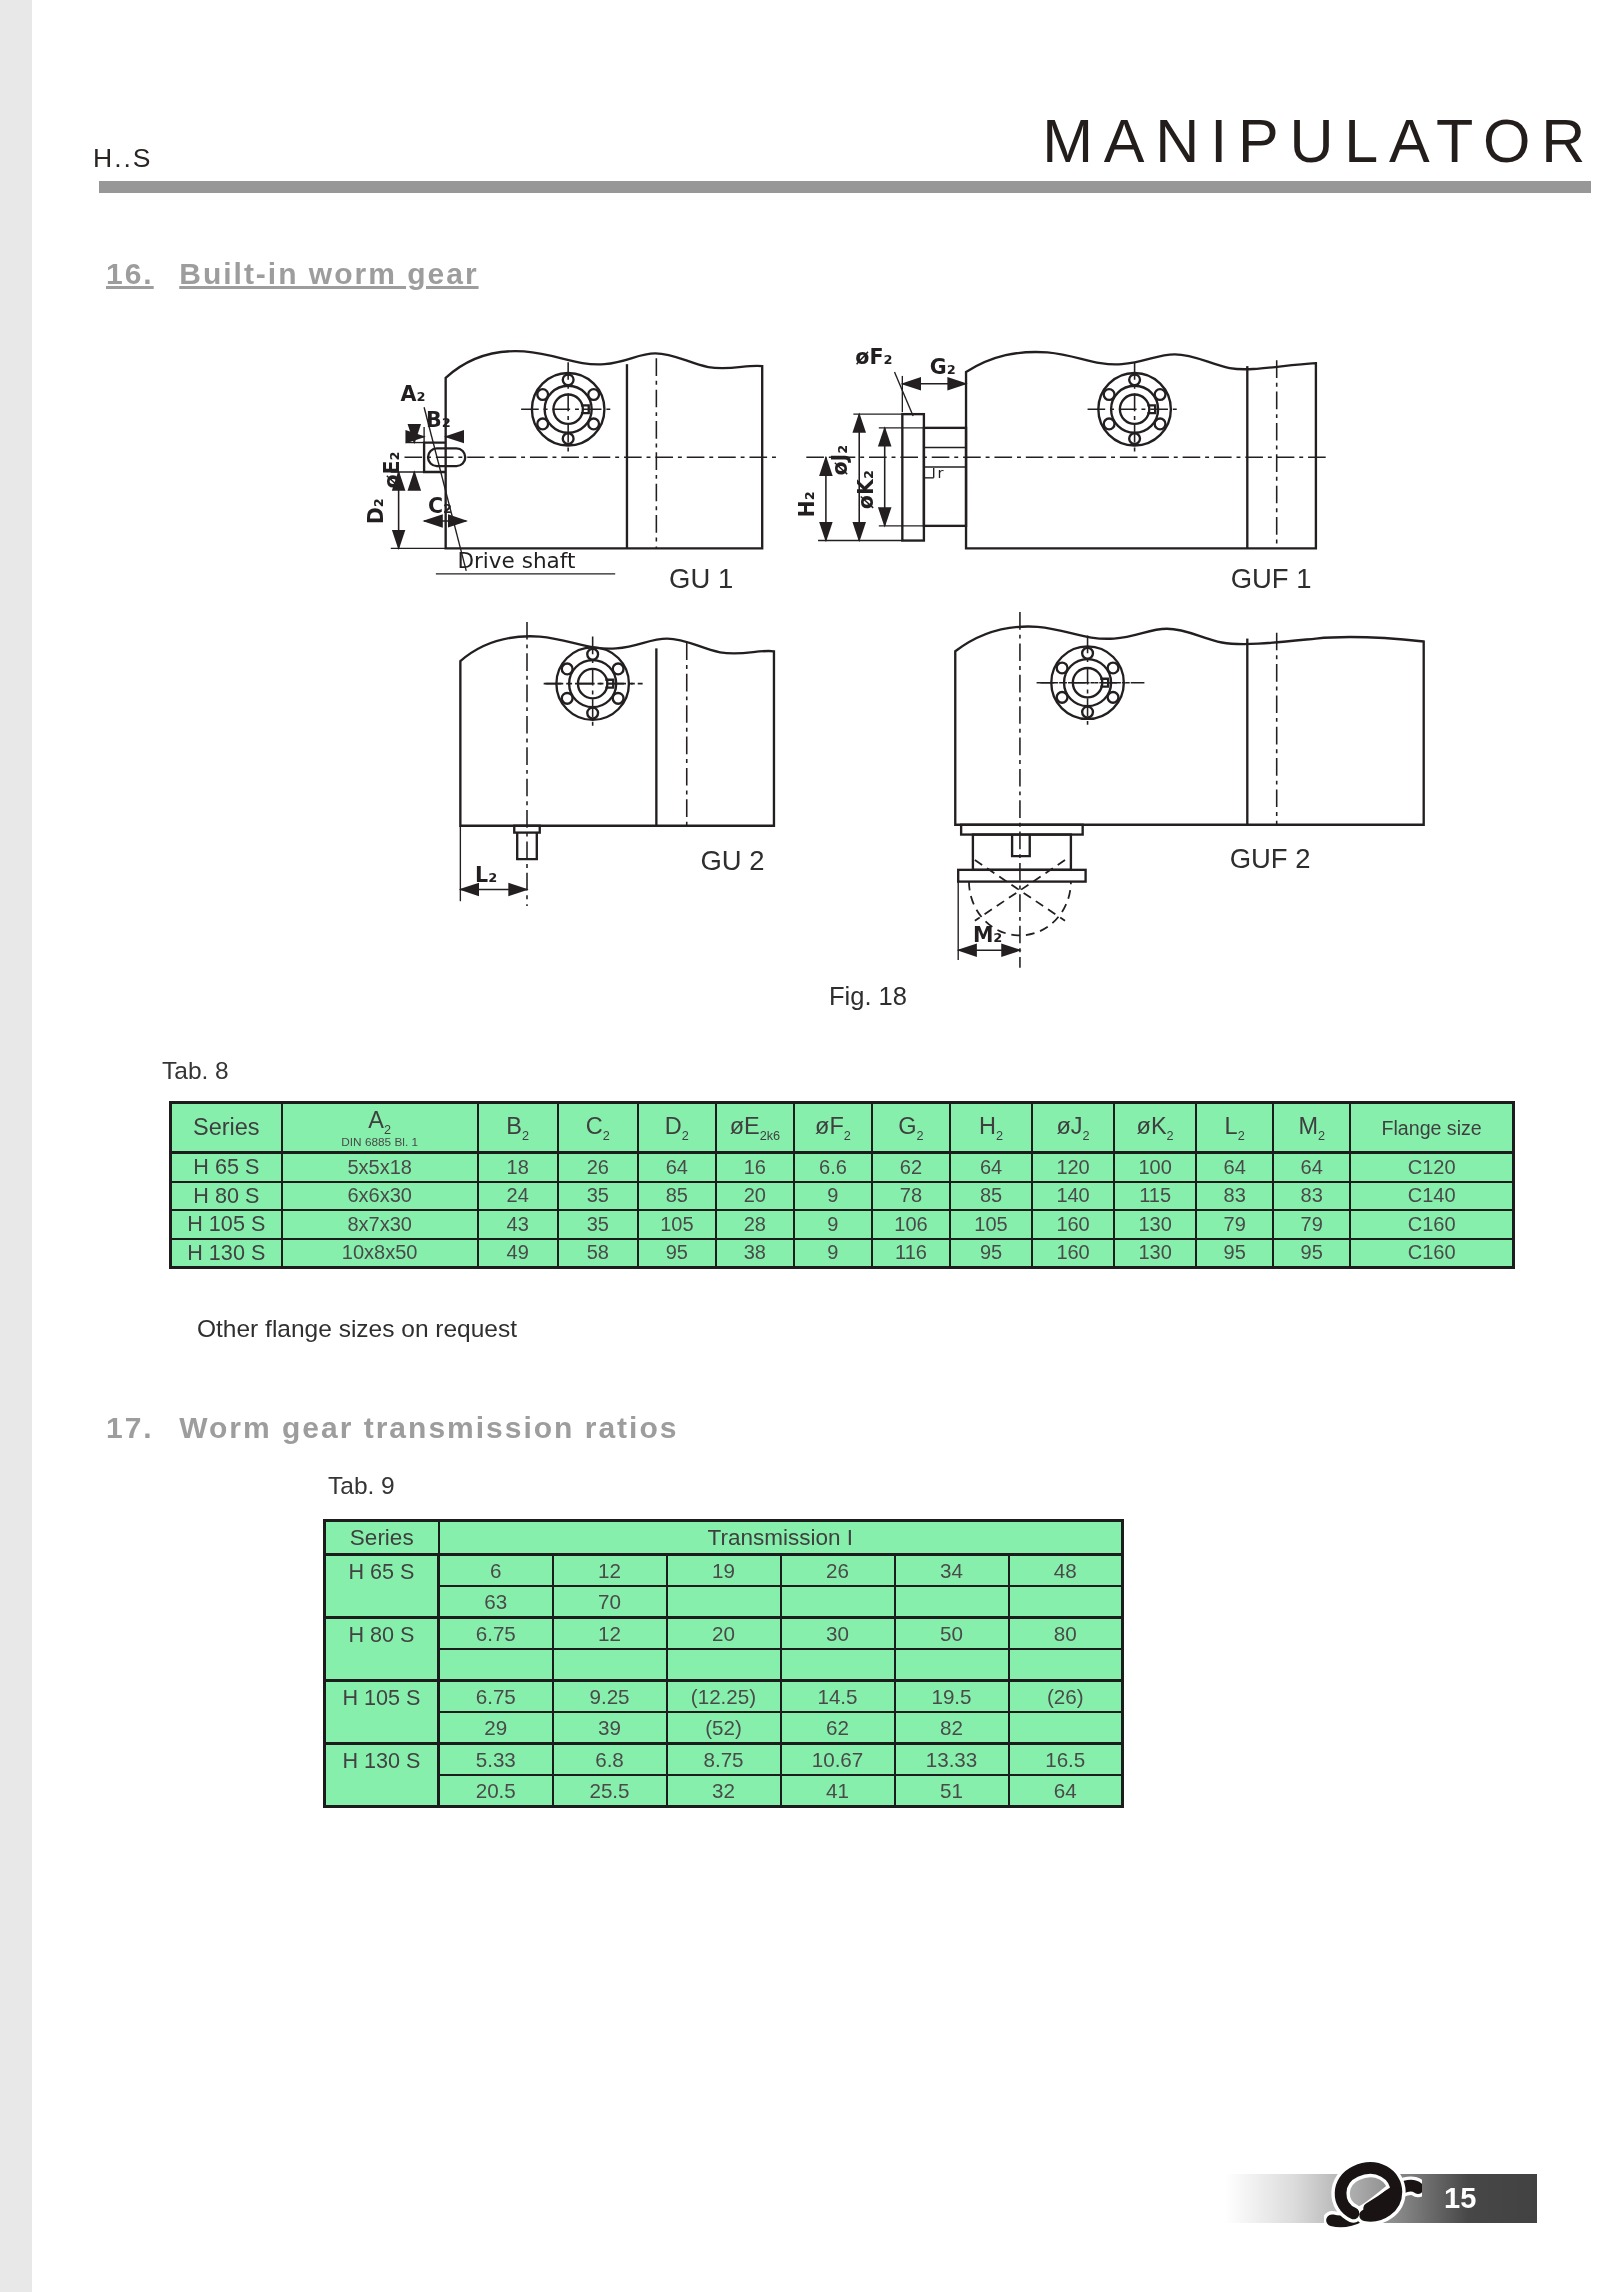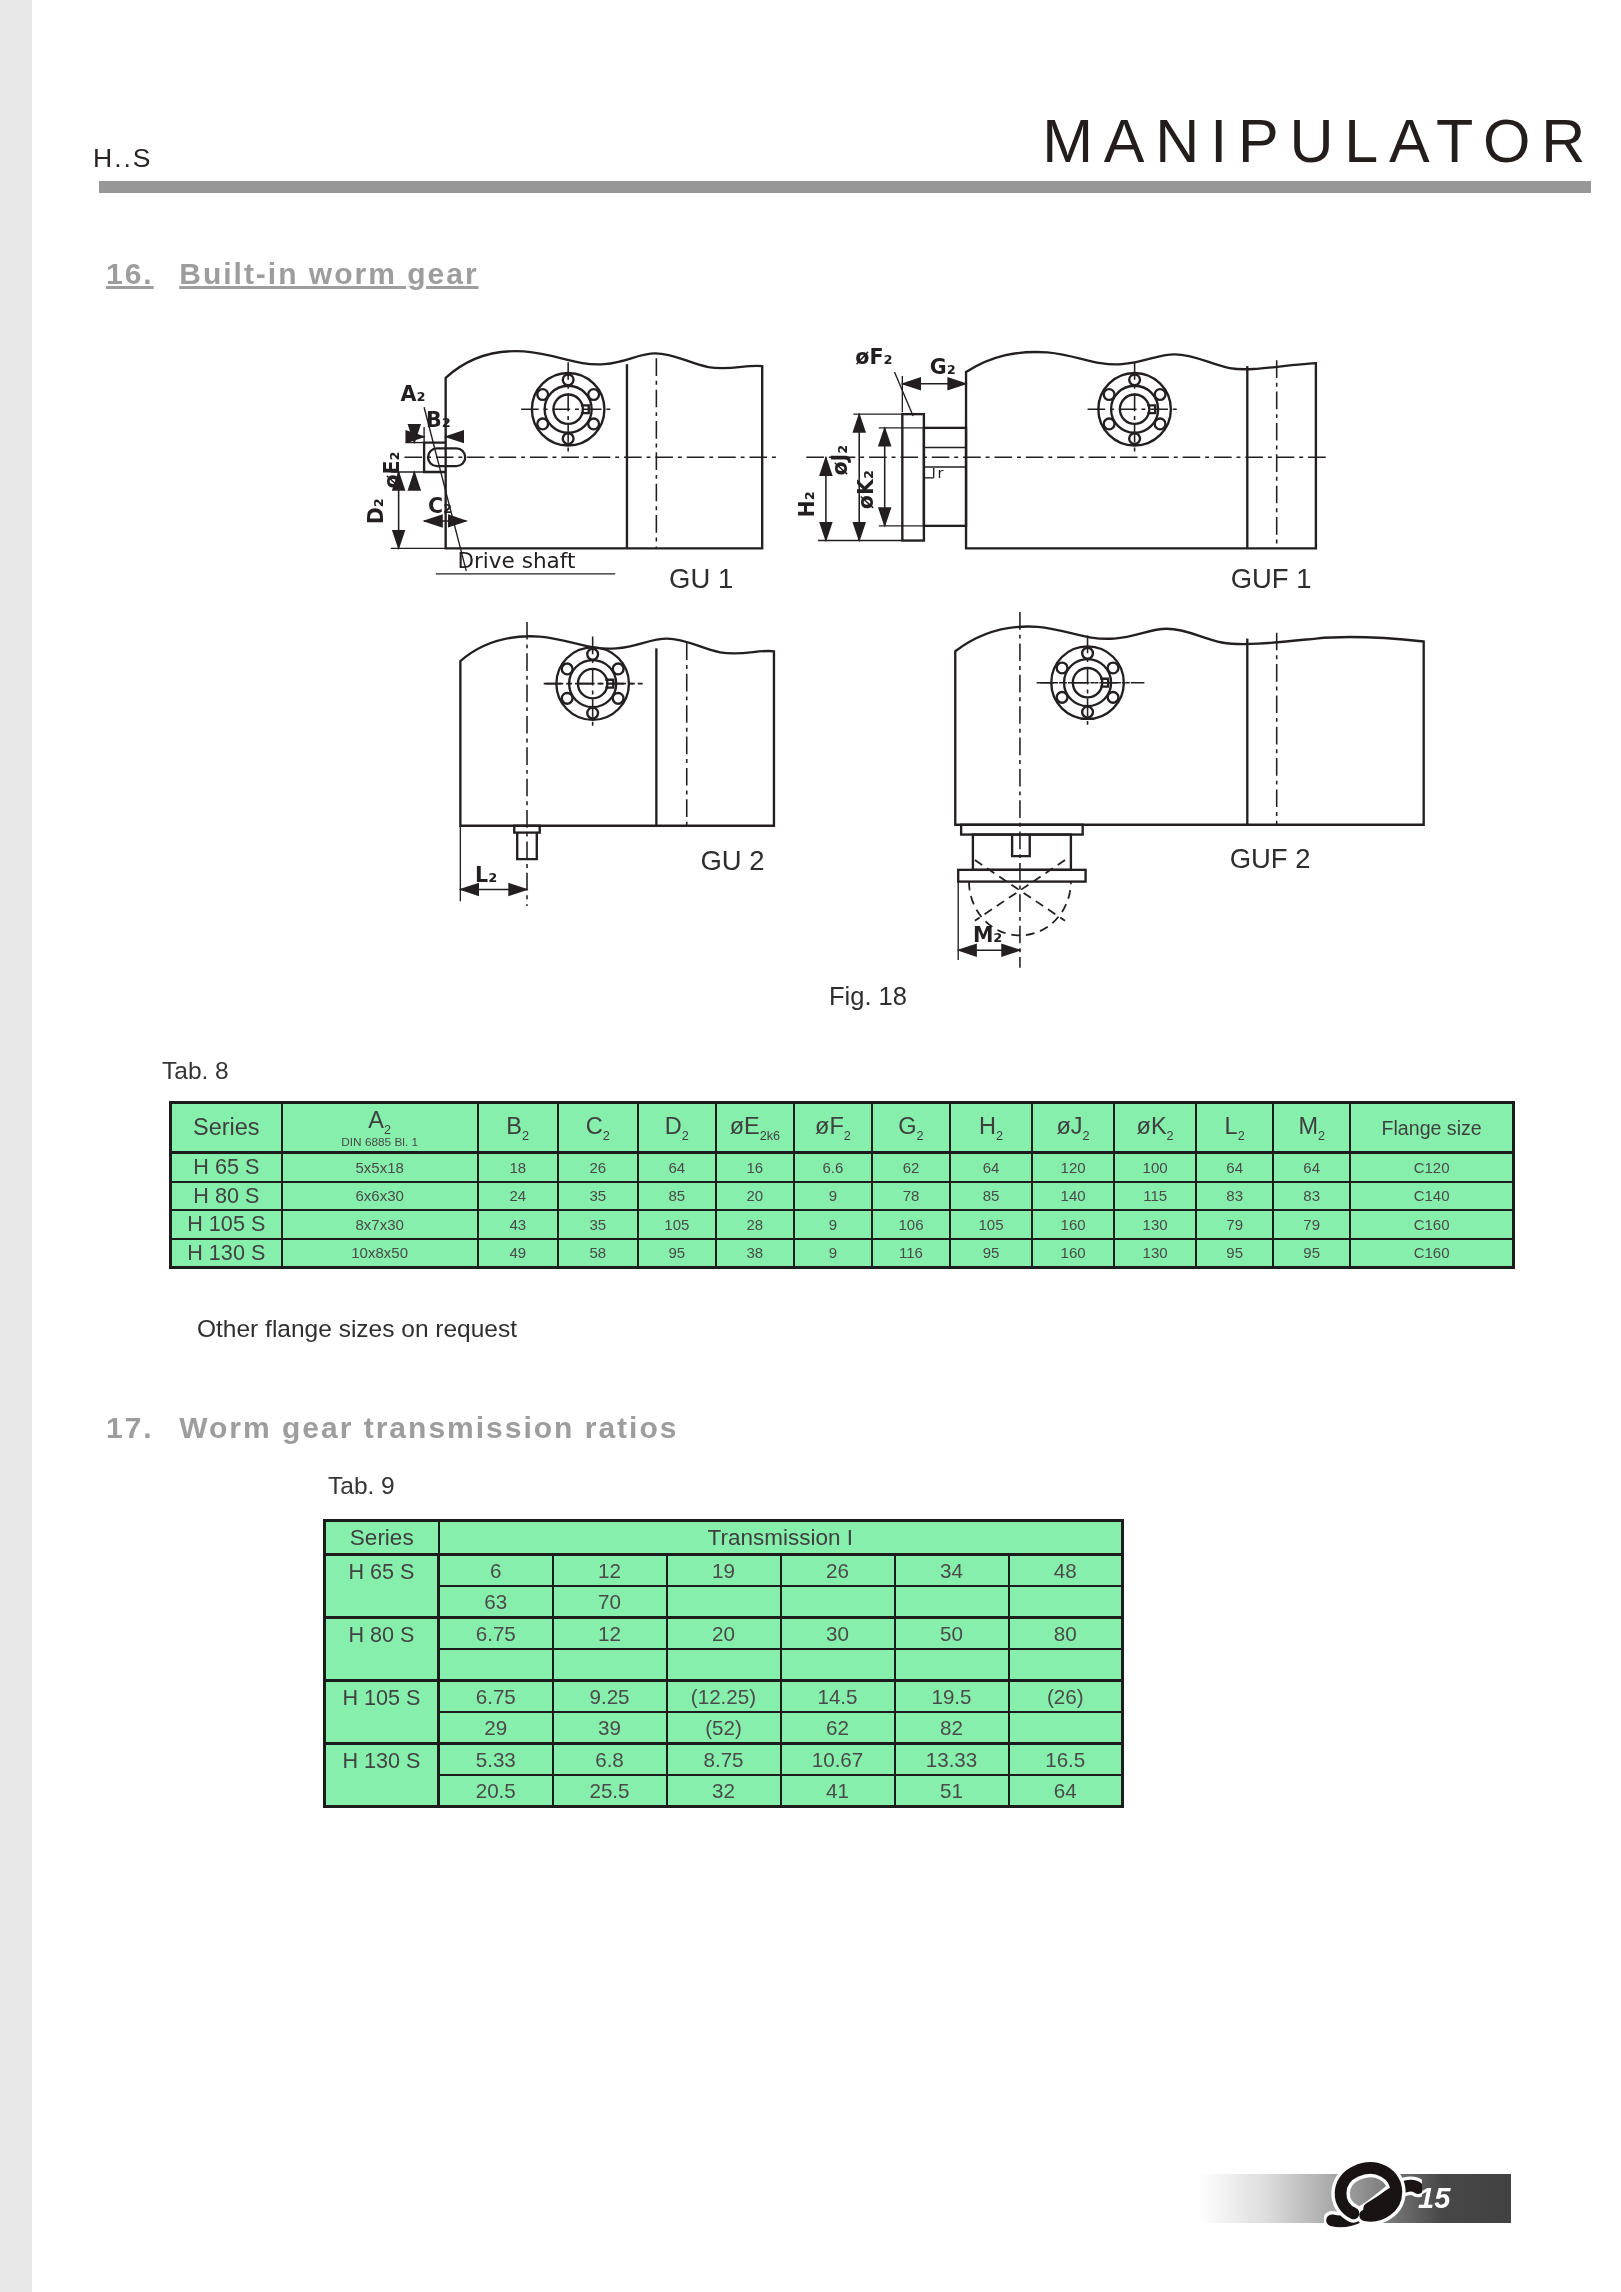--- a/index.html
+++ b/index.html
@@ -27,35 +27,35 @@
   text.cap{font:400 28px "Liberation Sans","DejaVu Sans",sans-serif;fill:#2e2e2e;}
   
   .tab-label{position:absolute;font-size:24.5px;color:#353535;}
   .t8{left:130px;top:1057px;} .t9{left:296px;top:1472px;}
   table{border-collapse:collapse;table-layout:fixed;position:absolute;background:#86efac;}
   .tab8{left:137px;top:1101px;width:1346px;}
   .tab9{left:291px;top:1519px;width:796px;}
   .tab8,.tab9{border:3.9px solid #1c1c1c;}
   .tab8 th{border:2.9px solid #1c1c1c;border-bottom:3.9px solid #1c1c1c;height:47px;
            font-weight:400;font-size:23.5px;color:#3f3f3f;vertical-align:middle;padding:0;}
-  .tab8 td{border:2.9px solid #1c1c1c;height:26.5px;text-align:center;font-size:15px;color:#4a4a4a;padding:0;}
+  .tab8 td{border:2.9px solid #1c1c1c;height:26.5px;text-align:center;font-size:20px;color:#4a4a4a;padding:0;}
   .tab8 td.series{font-size:21.6px;color:#424242;}
   .tab8 sub{font-size:12.7px;}
   .tab8 .h-sub{font-size:11.8px;color:#4a4a4a;margin-top:2px;line-height:9.8px;}
   .tab8 .c-flange span{font-size:19.6px;}
   .tab9 th{border:2.9px solid #1c1c1c;border-bottom:3.9px solid #1c1c1c;height:31px;
            font-weight:400;font-size:22.5px;color:#3f3f3f;padding:0;}
   .tab9 td{border:2px solid #1c1c1c;height:29px;text-align:center;font-size:20.6px;color:#4a4a4a;padding:0;}
   .tab9 td.series{border-right:3.9px solid #1c1c1c;font-size:21.6px;vertical-align:top;padding-top:2.9px;color:#424242;}
   .tab9 tr.grp-first td{border-top:3.9px solid #1c1c1c;}
   .note{position:absolute;font-size:24.5px;color:#2f2f2f;}
   .n8{left:165px;top:1315px;} .n9{left:173px;top:1841px;font-size:25.5px;}
   
-  .footer-bar{position:absolute;left:1167px;top:2174px;width:312px;height:49px;
-      background:linear-gradient(to right,#ffffff 0%,#dcdcdc 22%,#8a8a8a 55%,#474747 78%,#424242 100%);font-style:italic;}
+  .footer-bar{position:absolute;left:1193px;top:2174px;width:312px;height:49px;
+      background:linear-gradient(to right,#ffffff 0%,#dcdcdc 22%,#8a8a8a 55%,#474747 78%,#424242 100%);}
   .page-num{position:absolute;left:219px;top:7.8px;font-size:29px;font-weight:600;color:#ffffff;}
   .logo{position:absolute;left:1292px;top:2152px;}
   .lw{stroke:#ffffff;stroke-width:19;fill:none;stroke-linecap:round;}
   .lk{stroke:#191313;stroke-width:12;fill:none;stroke-linecap:round;}
 </style>
 </head>
 <body>
 
 <div class="page">
 

